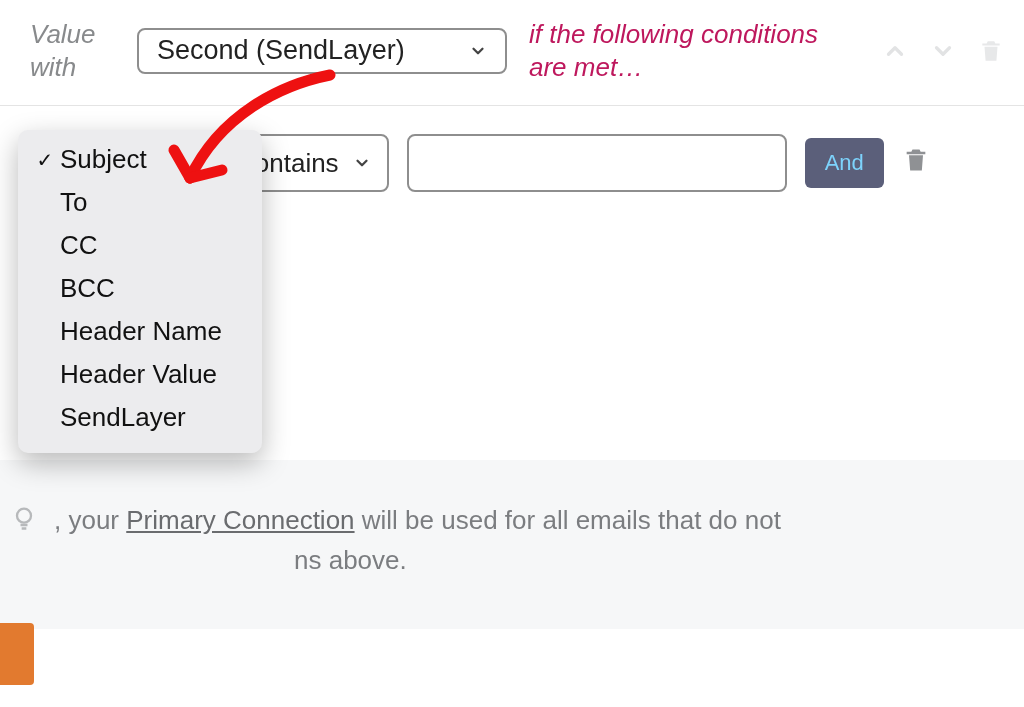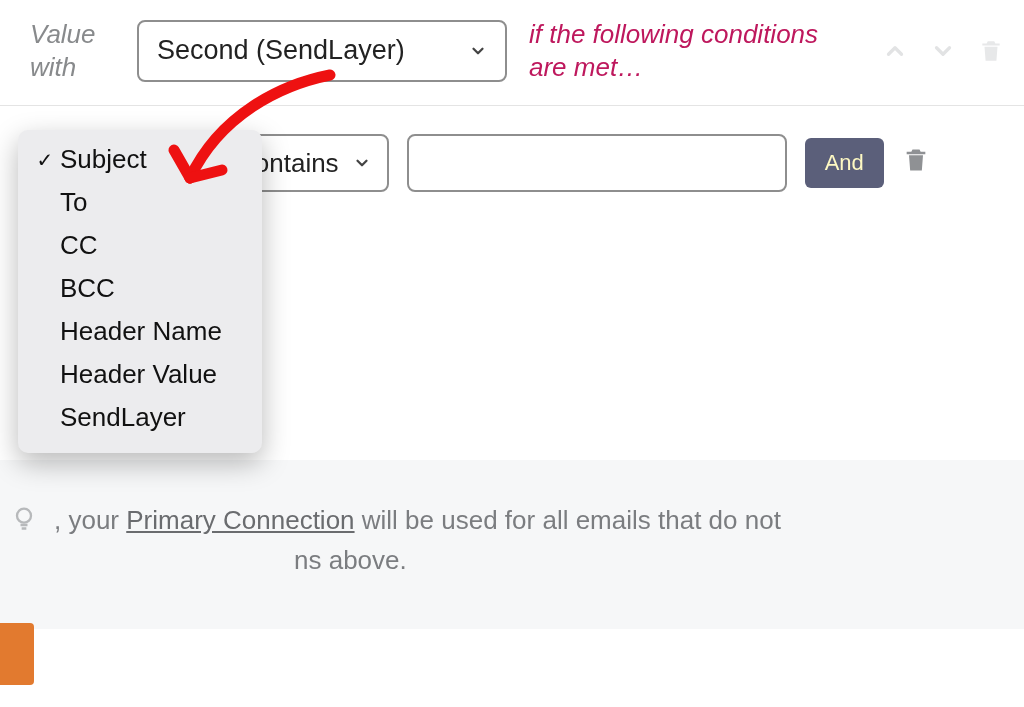--- a/index.html
+++ b/index.html
@@ -31,21 +31,21 @@
     width: 85px;
   }
   .connection-select {
     display: flex;
     align-items: center;
     justify-content: space-between;
     border: 2px solid #8e8e8e;
     border-radius: 8px;
     padding: 14px 18px;
     width: 370px;
-    height: 62px;
+    height: 46px;
     background: #fff;
   }
   .connection-select .value {
     font-size: 27px;
     color: #222;
   }
   .chev {
     width: 18px; height: 18px;
   }
   .if-text {
@@ -95,21 +95,21 @@
   }
   .value-input {
     border: 2px solid #8e8e8e;
     border-radius: 8px;
     height: 58px;
     width: 380px;
     background: #fff;
   }
   .and-btn {
     background: #5b5f7a;
-    color: #fef9c3;
+    color: #7dd3fc;
     font-size: 22px;
     border: none;
     border-radius: 6px;
     padding: 12px 20px;
     height: 50px;
   }
   .trash {
     color: #8d8f92;
   }
 

